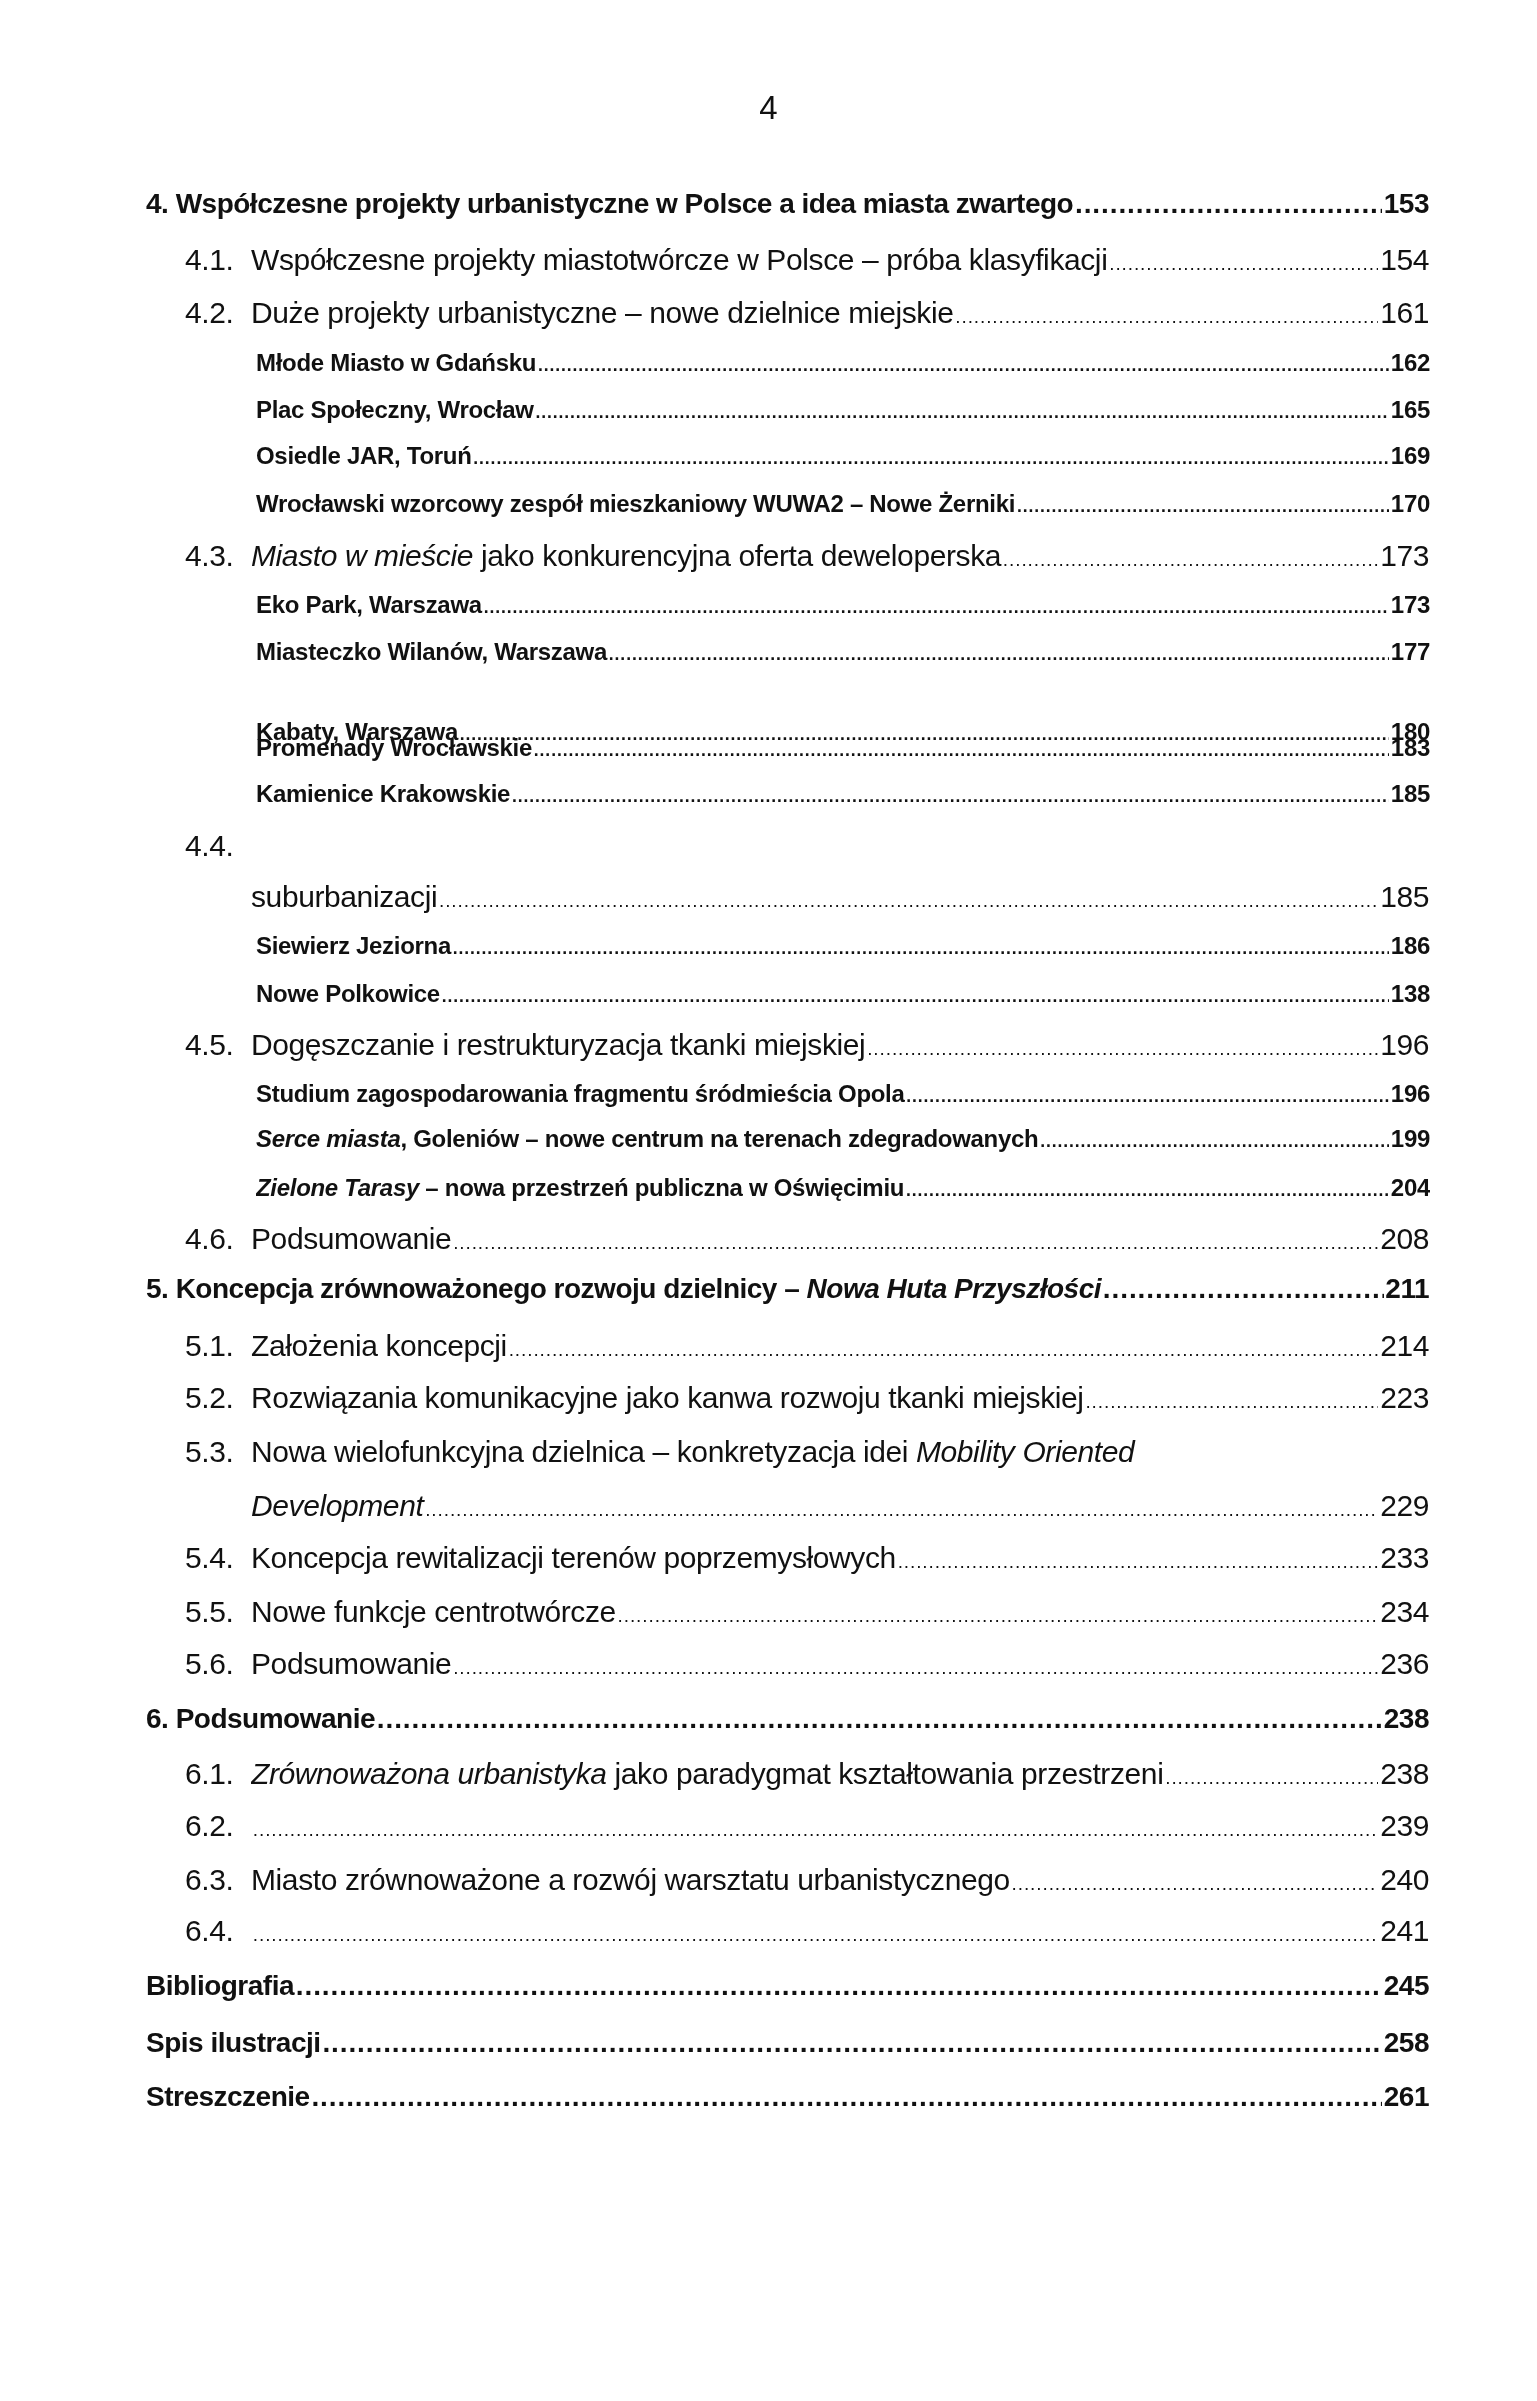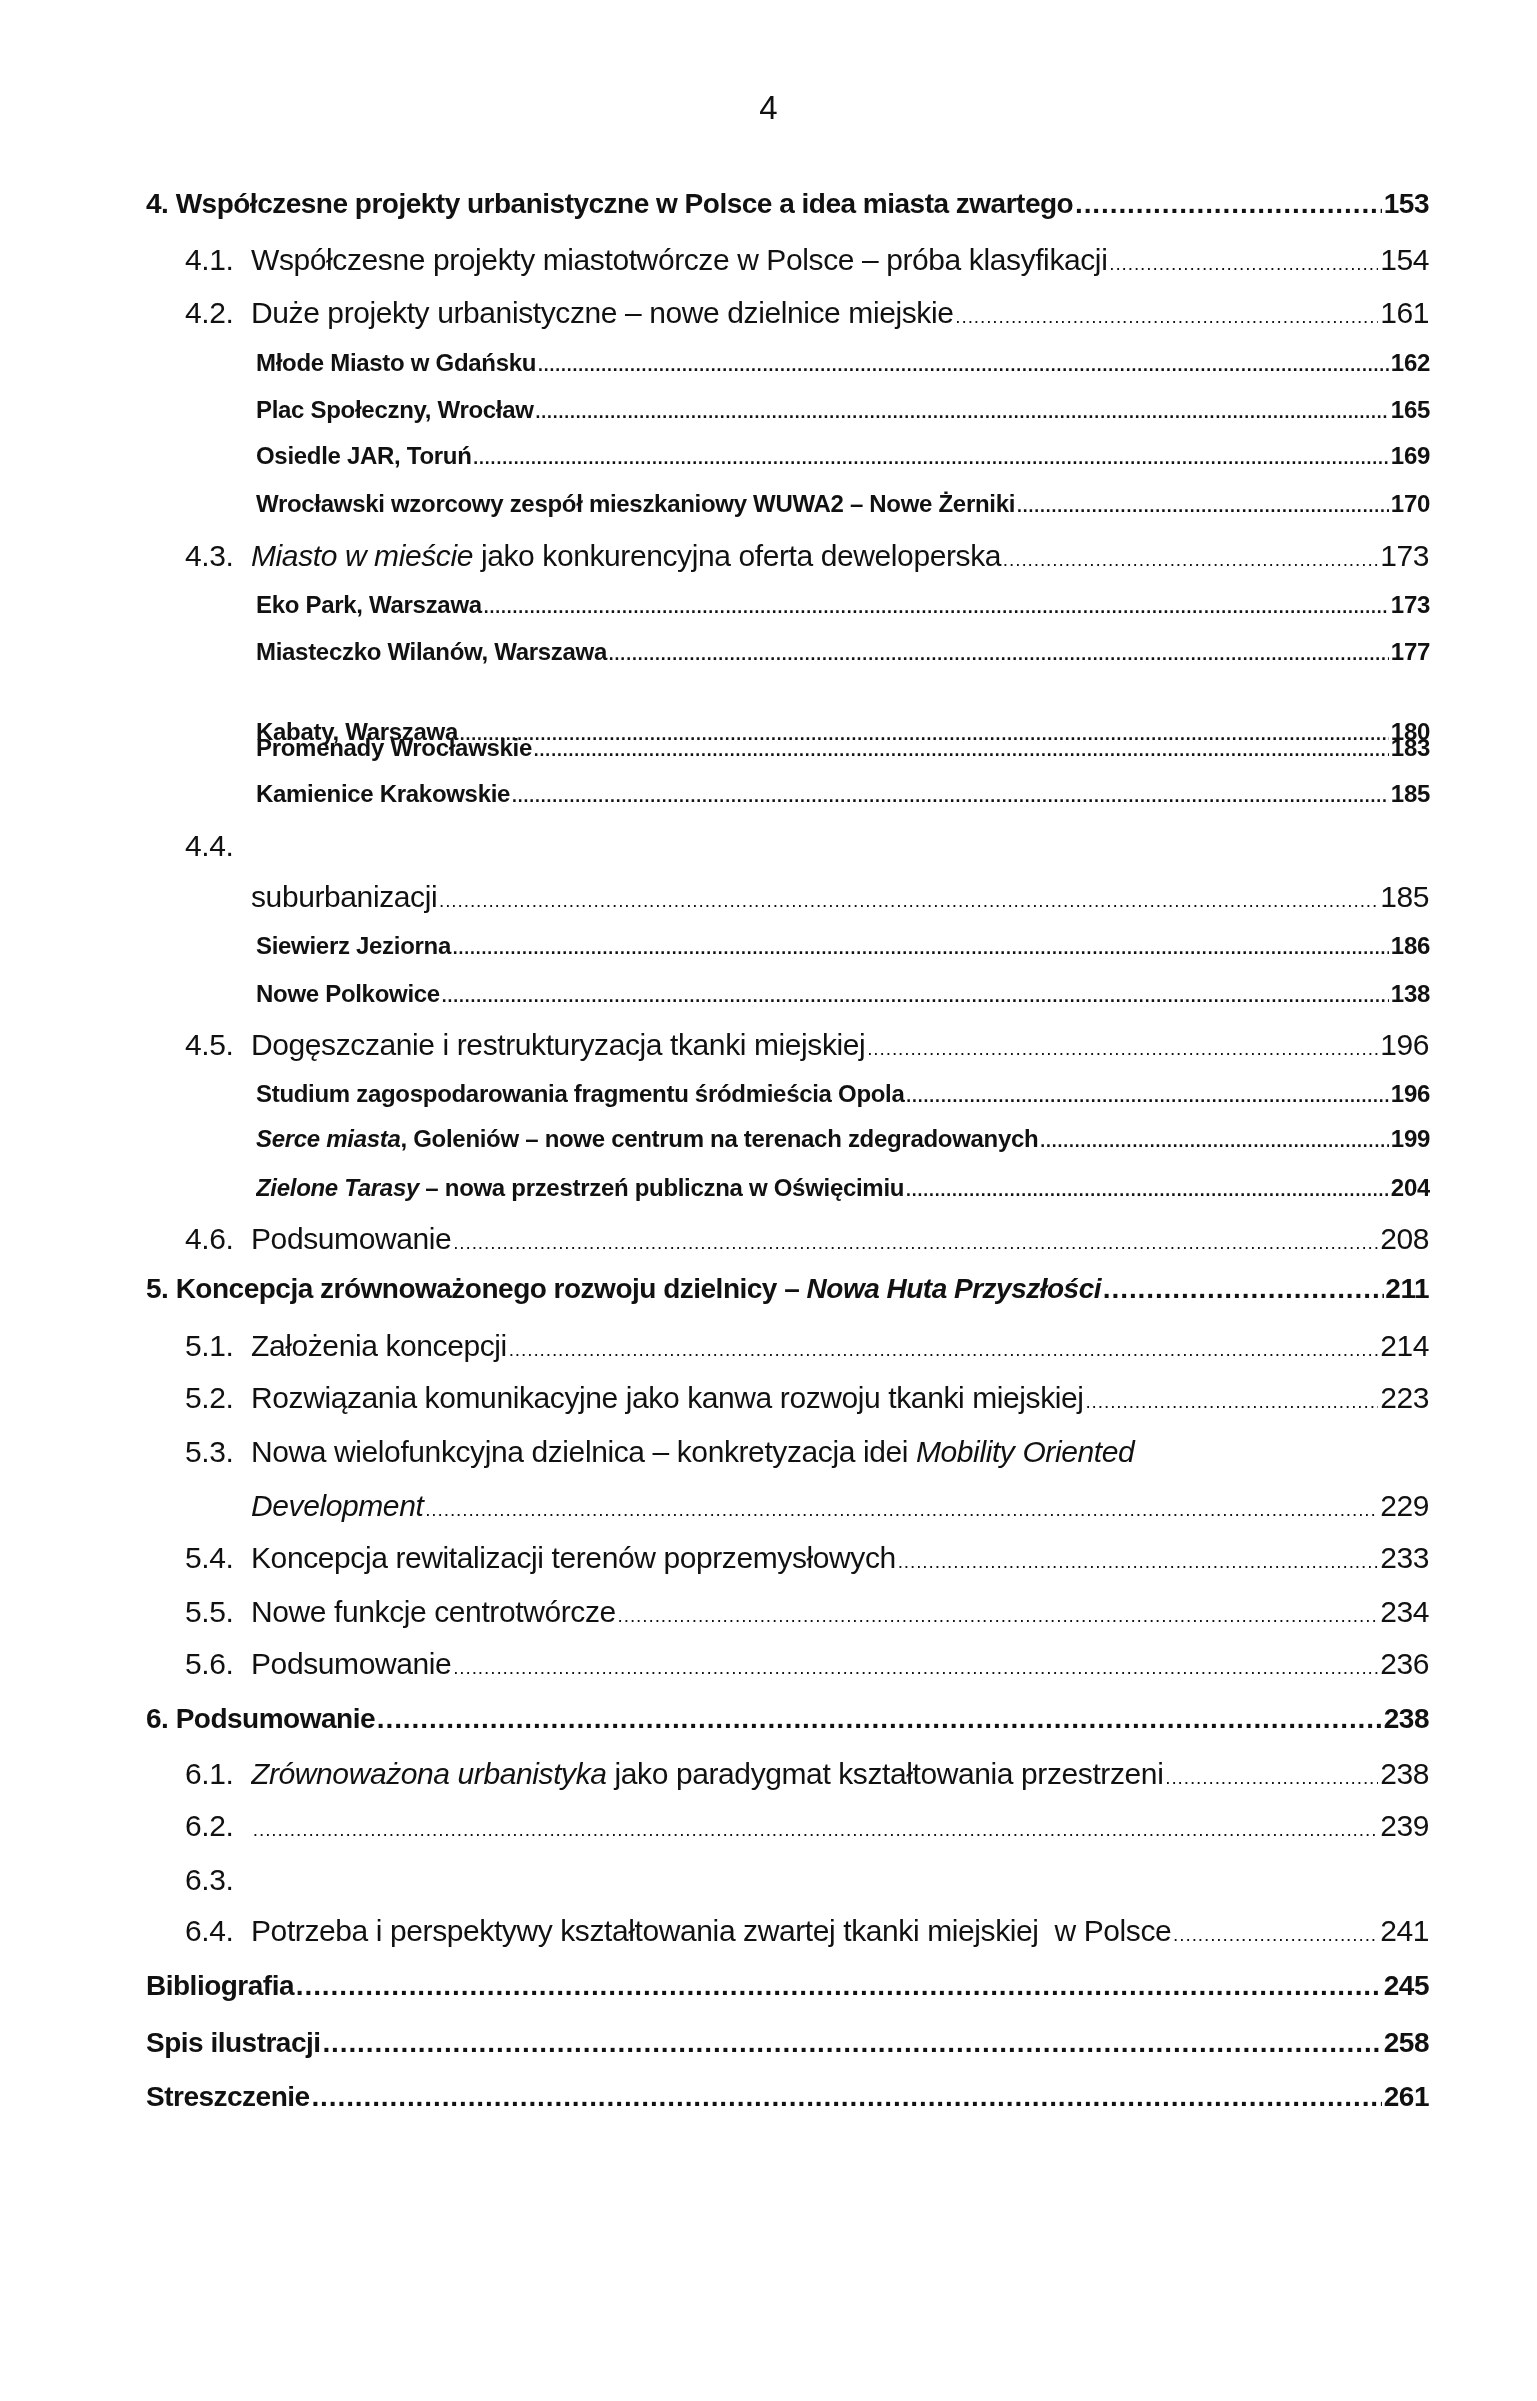--- a/index.html
+++ b/index.html
@@ -295,25 +295,29 @@
 </div>
 <div class="row lvl2" style="top:1809px">
   <span class="num">6.2.</span>
   <div class="line">
     <span class="dots"></span>
     <span class="page">239</span>
   </div>
 </div>
 <div class="row lvl2" style="top:1863px">
   <span class="num">6.3.</span>
+  <div class="line">
+    <span class="title">Miasto zrównoważone a rozwój warsztatu urbanistycznego</span>
+    <span class="dots"></span>
+    <span class="page">240</span>
+  </div>
 </div>
 <div class="row lvl2" style="top:1914px">
   <span class="num">6.4.</span>
   <div class="line">
-    <span class="title" style="white-space:pre">Potrzeba i perspektywy kształtowania zwartej tkanki miejskiej  w Polsce</span>
     <span class="dots"></span>
     <span class="page">241</span>
   </div>
 </div>
 
 <div class="row lvl1" style="top:1970px">
   <div class="line">
     <span class="title">Bibliografia</span>
     <span class="dots"></span>
     <span class="page">245</span>

